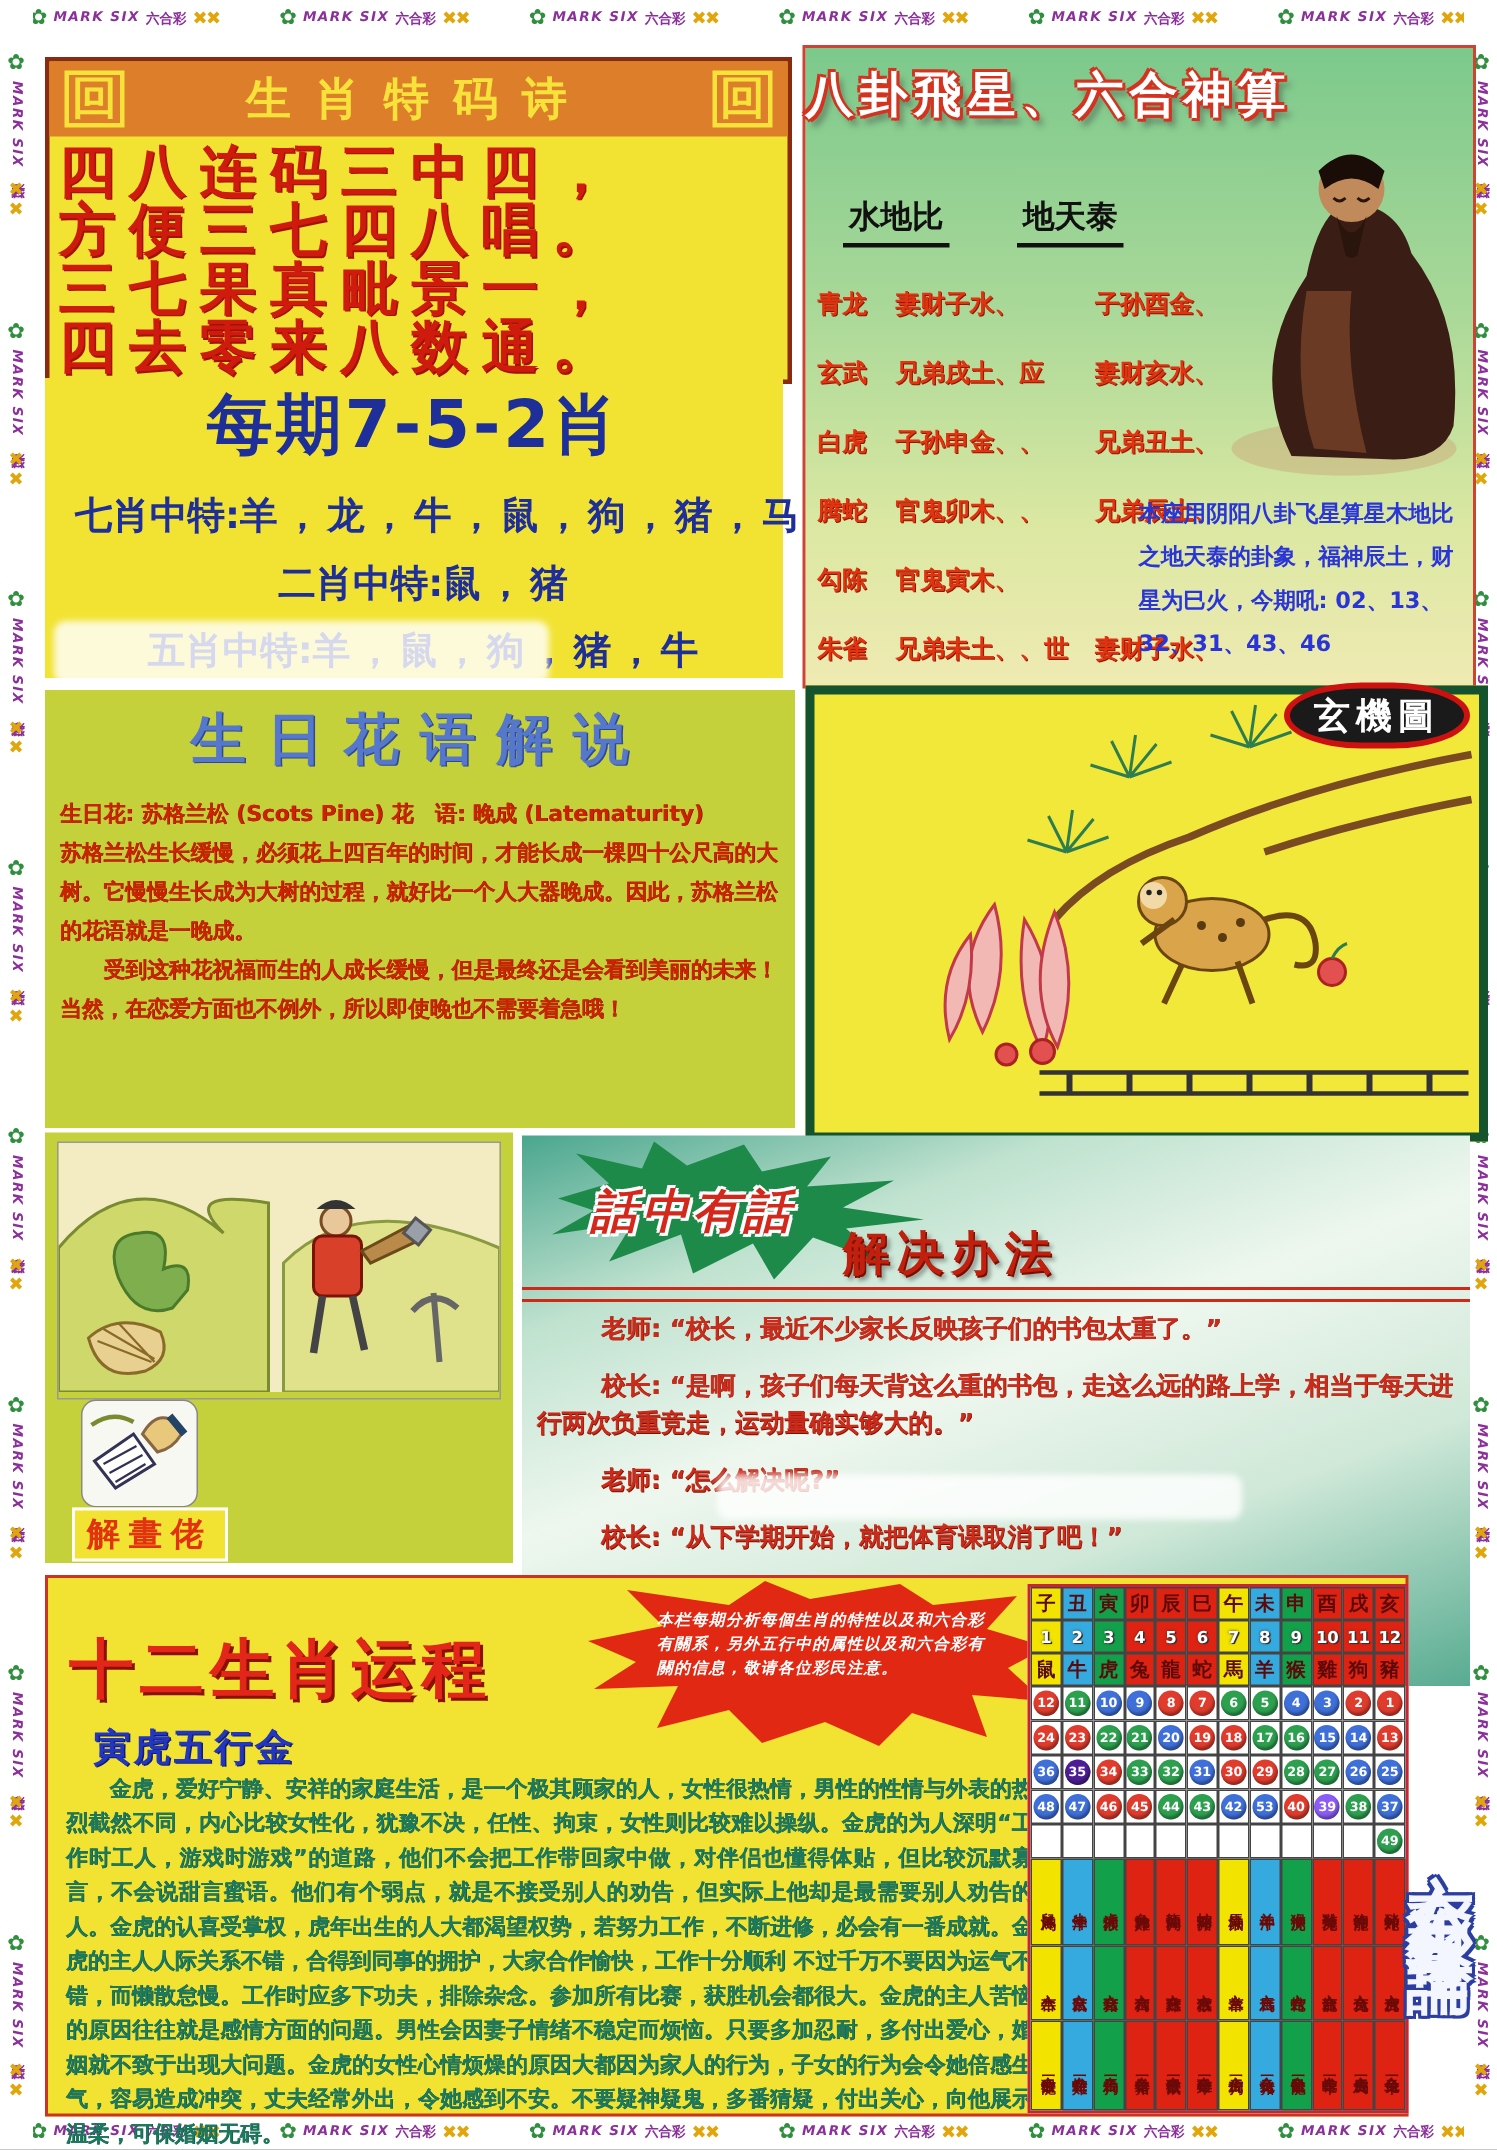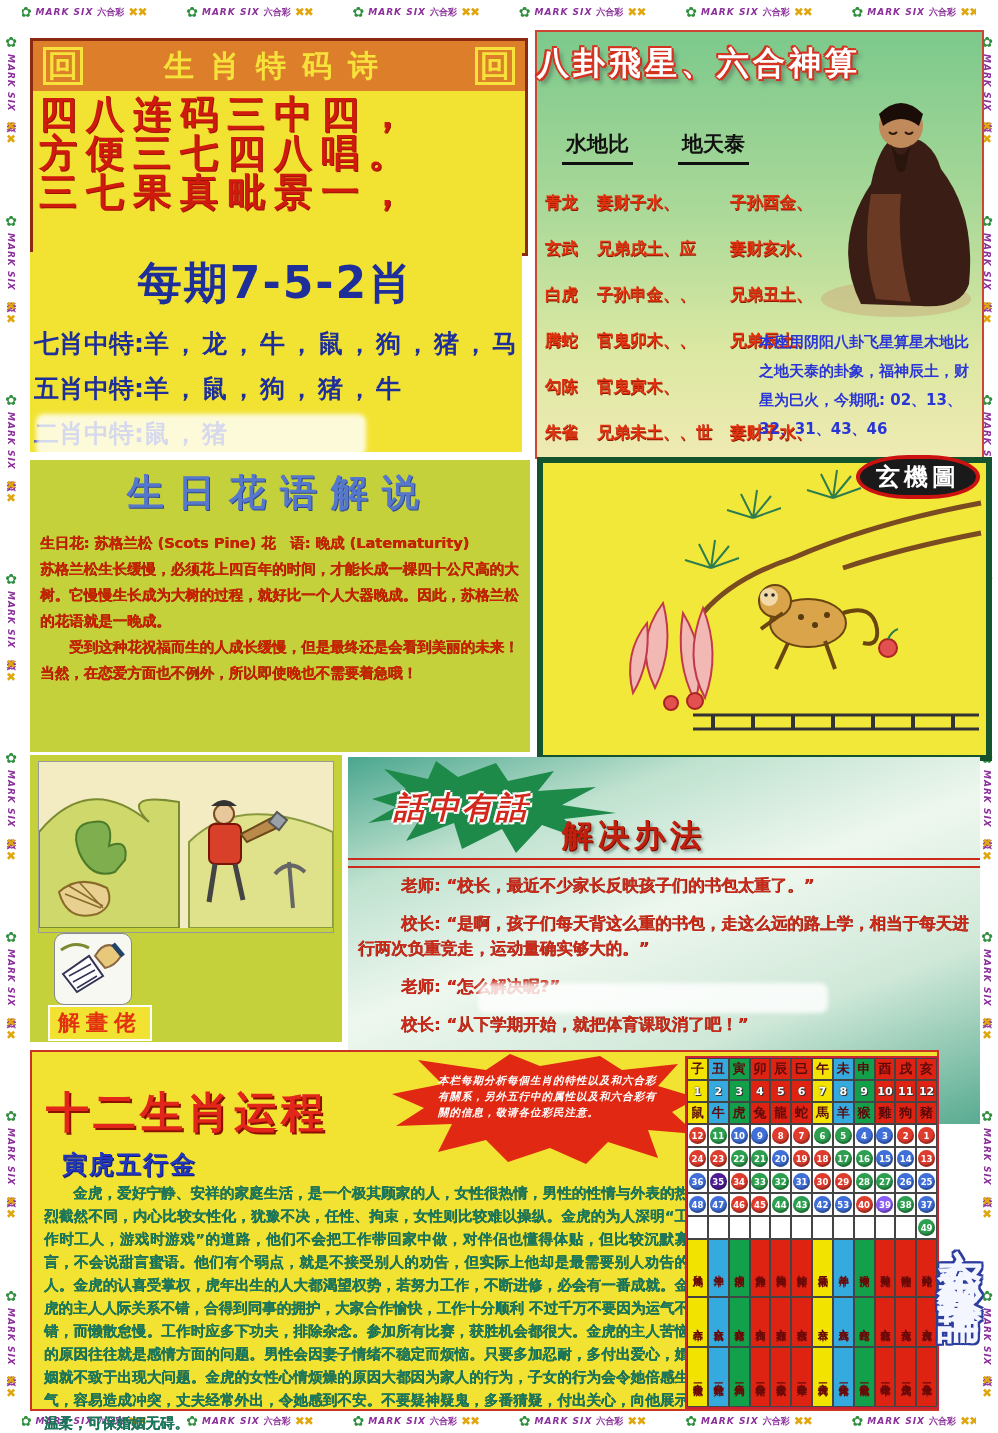--- a/index.html
+++ b/index.html
@@ -22,21 +22,21 @@
   .poem-box{left:30px;top:38px;width:492px;height:212px;background:#f2e333;border:3px solid #8a2a10;box-shadow:0 0 0 2px #f2e333 inset;}
   .poem-head{height:50px;background:#dd7e2a;display:flex;align-items:center;justify-content:space-between;padding:0 10px;}
   .poem-head .hui{color:#f6e23a;font-size:30px;font-weight:900;border:3px solid #f6e23a;line-height:32px;padding:0 2px;}
   .poem-title{color:#f6e23a;font-size:30px;font-weight:900;letter-spacing:16px;}
   .poem-lines{padding:4px 6px;}
   .poem-line{color:#cf1a0e;font-size:38px;font-weight:900;letter-spacing:9px;line-height:39px;white-space:nowrap;
              text-shadow:1px 1px 0 #a01208;}
   
   .period-box{left:30px;top:252px;width:492px;height:200px;background:#f2e333;}
   .period-title{text-align:center;color:#1e2f9a;font-size:44px;font-weight:900;letter-spacing:2px;padding-top:2px;}
-  .period-rows{padding:8px 4px 0 4px;}
+  .period-rows{padding:8px 4px 0 20px;text-align:center;}
   .period-row{color:#1e2f9a;font-size:25px;font-weight:900;line-height:45px;white-space:nowrap;}
   .period-row .val{letter-spacing:4px;}
   .smudge{position:absolute;background:rgba(255,255,255,.82);filter:blur(2px);border-radius:8px;}
   
   .bagua-box{left:535px;top:30px;width:445px;height:425px;border:2px solid #cc4433;
              background:linear-gradient(180deg,#7cc98c 0%,#a8d898 40%,#dbe8a2 75%,#efeab2 100%);}
   .bagua-title{margin-top:10px;text-align:left;color:#fff;font-size:32px;font-weight:900;letter-spacing:4px;white-space:nowrap;
     text-shadow:-2px 0 #d43320,2px 0 #d43320,0 -2px #d43320,0 2px #d43320,-2px -2px #d43320,2px 2px #d43320,4px 5px 4px rgba(60,60,60,.55);}
   .hexagrams{position:absolute;left:25px;top:98px;display:flex;gap:45px;}
   .hexa{color:#111;font-size:21px;font-weight:900;border-bottom:3px solid #111;padding:0 4px 4px;}
@@ -284,29 +284,30 @@
   <div class="abs poem-box">
     <div class="poem-head">
       <span class="hui">回</span>
       <span class="poem-title">生肖特码诗</span>
       <span class="hui">回</span>
     </div>
     <div class="poem-lines">
         <div class="poem-line">四八连码三中四，</div>
         <div class="poem-line">方便三七四八唱。</div>
         <div class="poem-line">三七果真毗景一，</div>
+        <div class="poem-line">四去零来八数通。</div>
       </div>
   </div>
 
   <div class="abs period-box">
     <div class="period-title">每期7-5-2肖</div>
     <div class="period-rows" id="period-rows">
         <div class="period-row"><span>七肖中特:</span><span class="val">羊，龙，牛，鼠，狗，猪，马</span></div>
+        <div class="period-row"><span>二肖中特:</span><span class="val">鼠，猪</span></div>
         <div class="period-row"><span>五肖中特:</span><span class="val">羊，鼠，狗，猪，牛</span></div>
-        <div class="period-row"><span>二肖中特:</span><span class="val">鼠，猪</span></div>
       </div>
     <div class="smudge" style="left:6px;top:162px;width:330px;height:42px;"></div>
   </div>
 
   <div class="abs bagua-box">
     <div class="bagua-title">八卦飛星、六合神算</div>
     <div class="hexagrams">
       <span class="hexa">水地比</span>
       <span class="hexa">地天泰</span>
     </div>

